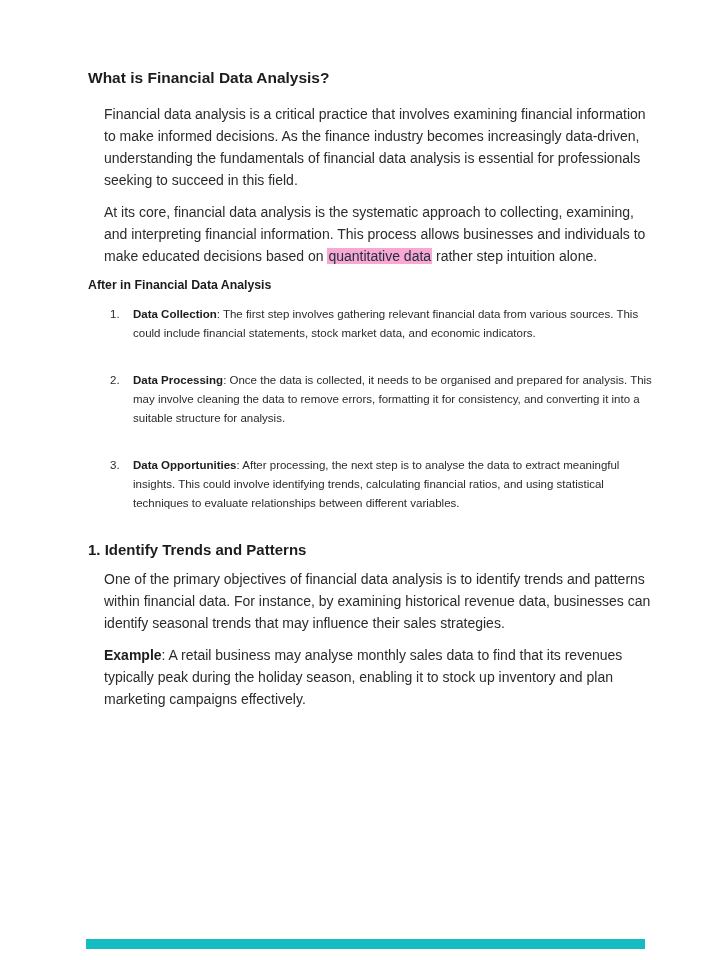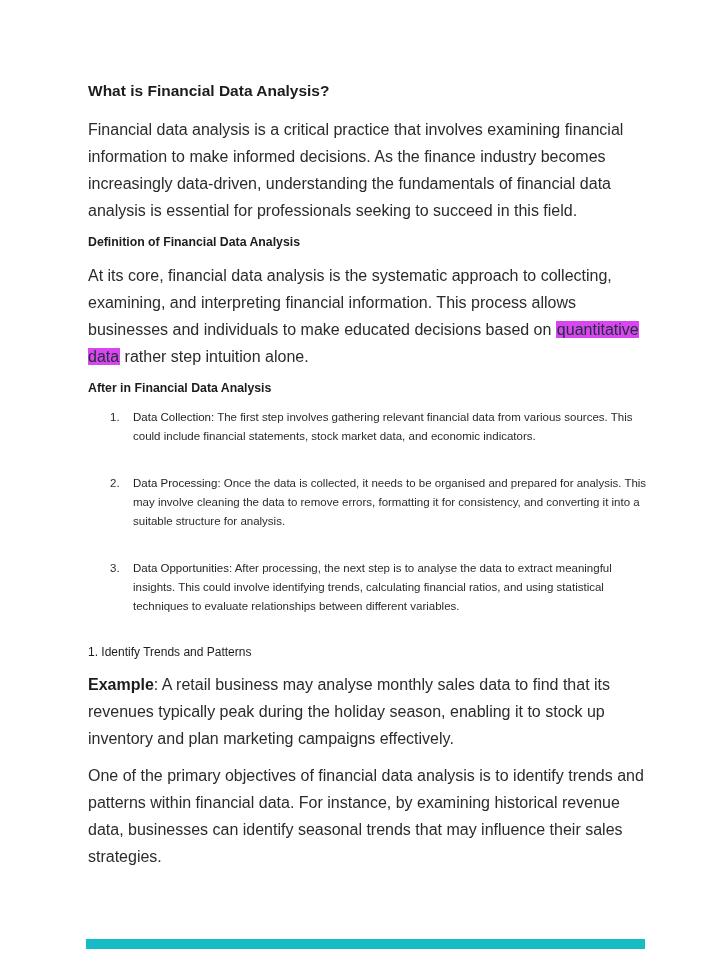--- a/index.html
+++ b/index.html
@@ -11,47 +11,47 @@
     height: 960px;
     background: #ffffff;
     overflow: hidden;
     position: relative;
     font-family: "Liberation Sans", sans-serif;
     color: #262626;
   }
   .page {
     position: absolute;
     left: 88px;
-    top: 80px;
+    top: 67px;
     width: 565px;
   }
   h1.doc-title {
     font-size: 15.5px;
     line-height: 21px;
     font-weight: 700;
     color: #1c1c1c;
     margin: 0 0 15px 0;
   }
   p.body-text {
-    font-size: 16px;
-    line-height: 27px;
-    margin: 0 0 10px 0;
+    font-size: 14px;
+    line-height: 22px;
+    margin: 0 0 10px 16px;
     color: #2b2b2b;
   }
   h2.section-heading {
     font-size: 12.3px;
     line-height: 17px;
     font-weight: 700;
     color: #1c1c1c;
     margin: 8px 0 11px 0;
   }
   h3.sub-heading {
-    font-size: 12px;
+    font-size: 15px;
     line-height: 17px;
-    font-weight: 400;
+    font-weight: 700;
     color: #1c1c1c;
     margin: 0 0 10px 0;
   }
   ol.steps-list {
     list-style: none;
     margin: 0;
     padding: 0;
   }
   ol.steps-list li {
     position: relative;
@@ -60,29 +60,29 @@
     font-size: 11.5px;
     line-height: 19px;
     color: #2b2b2b;
   }
   ol.steps-list .num {
     position: absolute;
     left: 22px;
     top: 0;
   }
   .term {
-    font-weight: 400;
+    font-weight: 700;
     color: #1c1c1c;
   }
   .bold-label {
     font-weight: 700;
     color: #1c1c1c;
   }
   .hl {
-    background: #d946ef;
+    background: #f9a8d4;
     color: #20303a;
     padding: 0 1px;
   }
   .footer-bar {
     position: absolute;
     left: 86px;
     top: 939px;
     width: 559px;
     height: 10px;
     background: #15bcc4;
@@ -90,36 +90,35 @@
 </style>
 </head>
 <body>
 
 <div class="page">
 
   <h1 class="doc-title">What is Financial Data Analysis?</h1>
 
   <p class="body-text">Financial data analysis is a critical practice that involves examining financial information to make informed decisions. As the finance industry becomes increasingly data-driven, understanding the fundamentals of financial data analysis is essential for professionals seeking to succeed in this field.</p>
 
-  <h2 class="section-heading">Definition of Financial Data Analysis</h2>
 
   <p class="body-text"><span>At its core, financial data analysis is the systematic approach to collecting, examining, and interpreting financial information. This process allows businesses and individuals to make educated decisions based on </span><span class="hl">quantitative data</span><span> rather step intuition alone.</span></p>
 
   <h2 class="section-heading">After in Financial Data Analysis</h2>
 
   <ol class="steps-list">
     <li><span class="num">1.</span><span class="term">Data Collection</span><span>: The first step involves gathering relevant financial data from various sources. This could include financial statements, stock market data, and economic indicators.</span></li>
     <li><span class="num">2.</span><span class="term">Data Processing</span><span>: Once the data is collected, it needs to be organised and prepared for analysis. This may involve cleaning the data to remove errors, formatting it for consistency, and converting it into a suitable structure for analysis.</span></li>
     <li><span class="num">3.</span><span class="term">Data Opportunities</span><span>: After processing, the next step is to analyse the data to extract meaningful insights. This could involve identifying trends, calculating financial ratios, and using statistical techniques to evaluate relationships between different variables.</span></li>
   </ol>
 
 
   <h3 class="sub-heading">1. Identify Trends and Patterns</h3>
 
+  <p class="body-text">One of the primary objectives of financial data analysis is to identify trends and patterns within financial data. For instance, by examining historical revenue data, businesses can identify seasonal trends that may influence their sales strategies.</p>
+
   <p class="body-text"><span class="bold-label">Example</span><span>: A retail business may analyse monthly sales data to find that its revenues typically peak during the holiday season, enabling it to stock up inventory and plan marketing campaigns effectively.</span></p>
-
-  <p class="body-text">One of the primary objectives of financial data analysis is to identify trends and patterns within financial data. For instance, by examining historical revenue data, businesses can identify seasonal trends that may influence their sales strategies.</p>
 
 
 
 </div>
 
 <div class="footer-bar"></div>
 
 </body></html>

